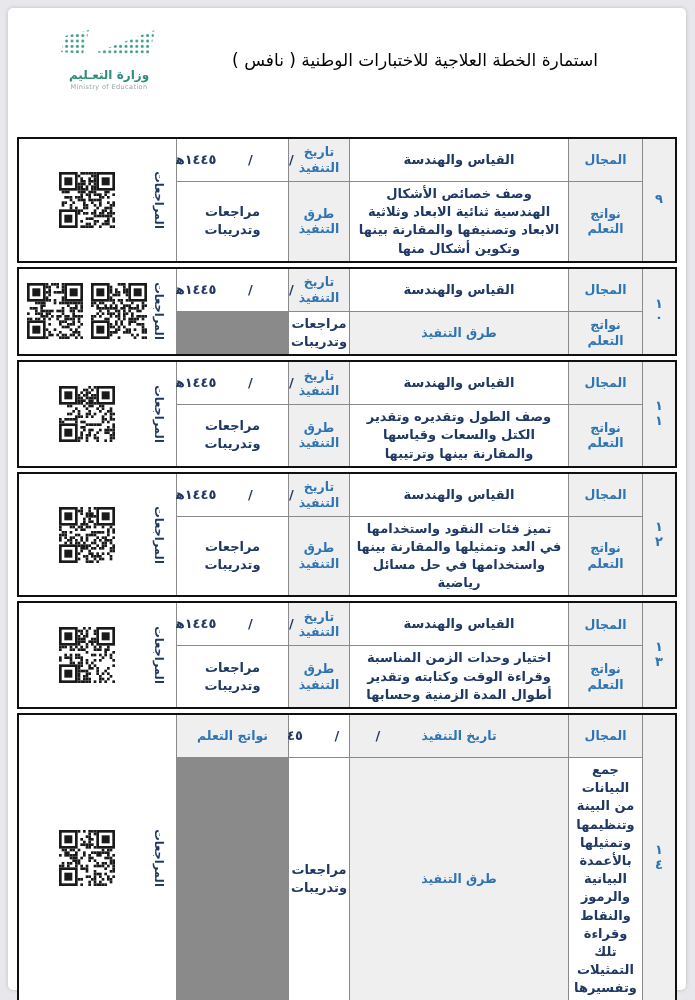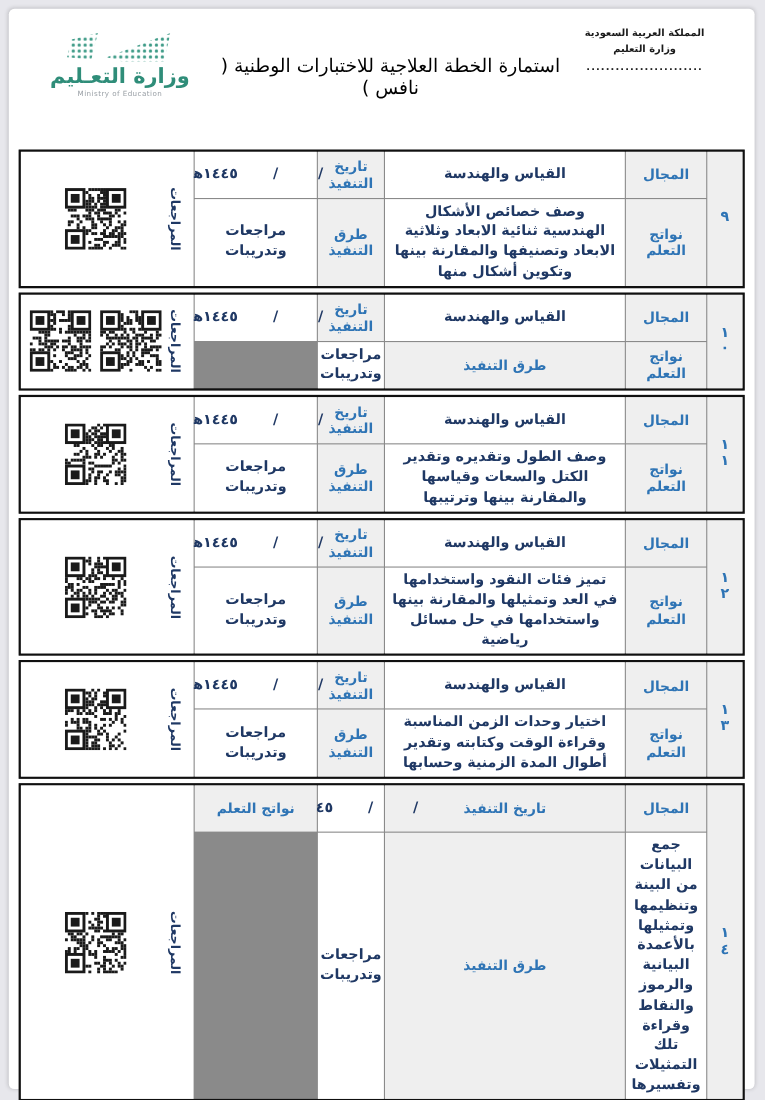--- a/index.html
+++ b/index.html
@@ -15,21 +15,21 @@
     box-shadow:0 0 4px rgba(0,0,0,.18);
     direction:rtl;
   }
   
   .header{display:flex;align-items:flex-start;padding:16px 40px 0 36px;}
   .gov-block{width:120px;text-align:center;color:#1a1a1a;font-weight:bold;font-size:9px;line-height:1.6;}
   .gov-dots{font-size:9px;letter-spacing:1px;color:#222;font-weight:bold;margin-top:2px;}
   .doc-title{flex:1;text-align:center;font-size:17px;font-weight:normal;color:#000;margin-top:26px;padding-left:10px;}
   .logo{width:130px;display:flex;flex-direction:column;align-items:center;margin-top:4px;}
   .logo svg{display:block;}
-  .logo-word{color:#2f8d79;font-weight:bold;font-size:19px;letter-spacing:1px;margin-top:0;}
+  .logo-word{color:#2f8d79;font-weight:bold;font-size:12px;letter-spacing:1px;margin-top:10px;}
   .logo-en{color:#9aa0a6;font-size:6.5px;margin-top:1px;letter-spacing:.4px;}
   
   .table-wrap{margin:46px 9px 0 9px;}
   .row-block{
     display:grid;
     grid-template-columns:32px 73px 218px 60px 111px auto;
     grid-template-rows:42px auto;
     gap:1px;
     background:#8a8a8a;           
     border:2px solid #101010;     
@@ -49,25 +49,20 @@
     color:#1f3864;font-weight:bold;font-size:11.5px;text-align:center;white-space:nowrap;
   }
   .qr{width:56px;height:56px;}
 </style>
 </head>
 <body>
 
 <div class="page">
 
   <div class="header">
-    <div class="gov-block">
-      <div>المملكة العربية السعودية</div>
-      <div>وزارة التعليم</div>
-      <div class="gov-dots">........................</div>
-    </div>
     <div class="doc-title">استمارة الخطة العلاجية للاختبارات الوطنية ( نافس )</div>
     <div class="logo">
       <svg width="100" height="30" viewBox="0 0 100 30">
         <defs>
           <pattern id="dotp" width="5.4" height="5.4" patternUnits="userSpaceOnUse">
             <circle cx="2.2" cy="2.2" r="1.5" fill="#3c9a86"></circle>
           </pattern>
         </defs>
         <polygon points="6,8 30,2 24,26 2,24" fill="url(#dotp)"></polygon>
         <polygon points="38,24 96,2 90,28 52,28" fill="url(#dotp)"></polygon>

